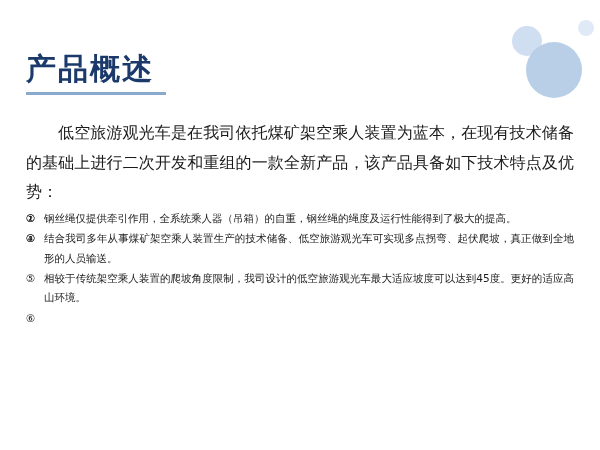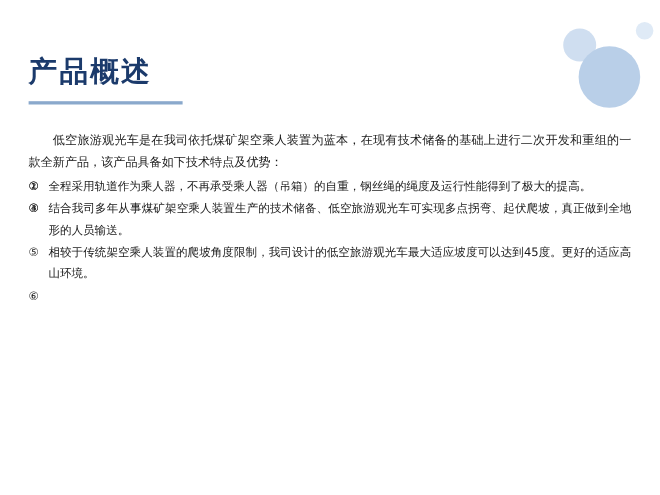--- a/index.html
+++ b/index.html
@@ -55,21 +55,21 @@
     height: 16px;
     border-radius: 50%;
     background: #dfeaf6;
   }
 
   .title {
     position: absolute;
     left: 26px;
     top: 52px;
     font-family: "DejaVu Sans", sans-serif;
-    font-size: 26px;
+    font-size: 30px;
     font-weight: bold;
     letter-spacing: 2px;
     color: #1b3a6b;
     line-height: 1.1;
   }
   .title-underline {
     position: absolute;
     left: 26px;
     top: 92px;
     width: 140px;
@@ -79,21 +79,21 @@
 
   .body-wrap {
     position: absolute;
     left: 26px;
     top: 118px;
     width: 548px;
   }
 
   .intro {
     font-family: "DejaVu Sans", sans-serif;
-    font-size: 11px;
+    font-size: 16px;
     line-height: 1.85;
     color: #1a1a1a;
     text-indent: 2em;
     text-align: justify;
     margin: 0 0 2px 0;
   }
 
   ul.points {
     list-style: none;
     margin: 0;
@@ -137,21 +137,21 @@
   <div class="body-wrap">
 
     <p class="intro">低空旅游观光车是在我司依托煤矿架空乘人装置为蓝本，在现有技术储备的基础上进行二次开发和重组的一款全新产品，该产品具备如下技术特点及优势：</p>
 
     <ul class="points">
       <li>
         <span class="marker">①</span>
       </li>
       <li>
         <span class="marker">②</span>
-        <span>全程采用轨道作为乘人器，不再承受乘人器（吊箱）的自重，钢丝绳的绳度及运行性能得到了极大的提高。</span>
+        <span>钢丝绳仅提供牵引作用，全系统乘人器（吊箱）的自重，钢丝绳的绳度及运行性能得到了极大的提高。</span>
       </li>
       <li>
         <span class="marker">③</span>
       </li>
       <li>
         <span class="marker">④</span>
         <span>结合我司多年从事煤矿架空乘人装置生产的技术储备、低空旅游观光车可实现多点拐弯、起伏爬坡，真正做到全地形的人员输送。</span>
       </li>
       <li>
         <span class="marker">⑤</span>

